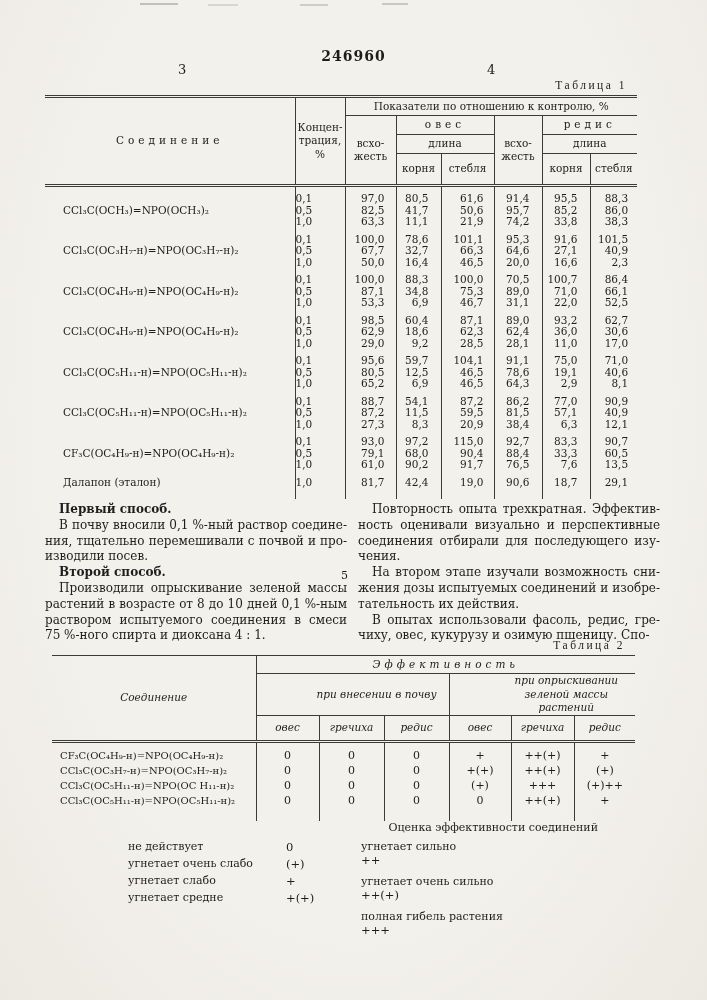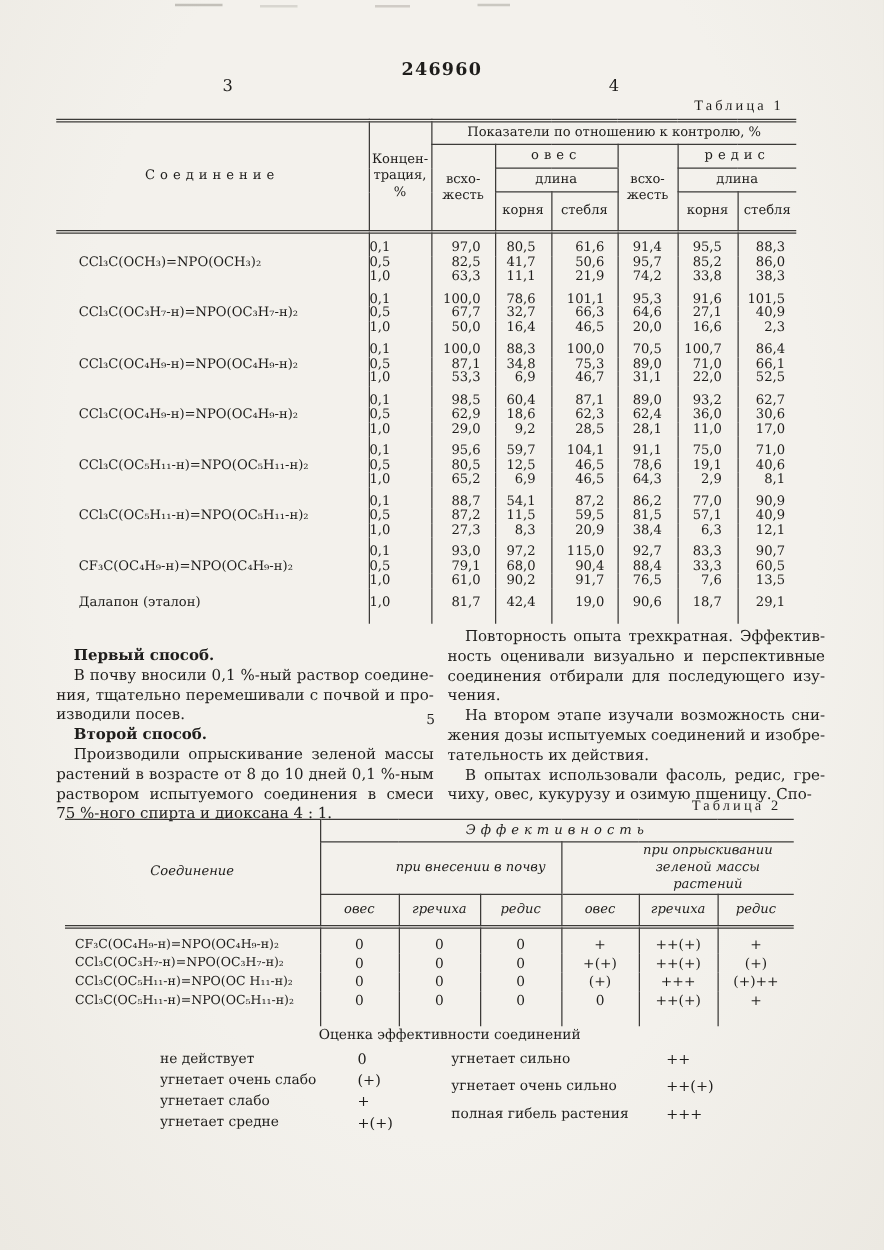--- a/index.html
+++ b/index.html
@@ -63,28 +63,28 @@
   #t2 .h2-eff{letter-spacing:4px;height:17px;}
   #t2 .h2-mode{height:38px;padding-left:48px;}
   #t2 .h2-crop{height:24px;}
   #t2 td{font-size:11px;line-height:15px;text-align:center;}
   #t2 td.formula{padding-left:8px;text-align:left;font-size:10px;}
   #t2 tr.first td{padding-top:5px;}
   #t2 tr.spacer td{height:13px;}
 
   
   .legend{position:absolute;left:128px;top:821px;width:470px;font-size:11px;}
-  .legend-title{padding-left:127px;margin-bottom:6px;}
+  .legend-title{padding-left:127px;margin-bottom:6px;text-align:right;}
   .legend-cols{position:relative;}
   .legend-col{position:absolute;top:0;}
   .legend-col.lc-left{left:0;width:225px;}
   .legend-col.lc-right{left:233px;width:237px;}
   .legend-row{display:flex;}
   .lc-left .legend-row{margin-bottom:3px;}
-  .lc-right .legend-row{margin-bottom:8px;}
+  .lc-right .legend-row{margin-bottom:8px;flex-direction:column;}
   .lc-left .legend-label{width:158px;}
   .lc-right .legend-label{width:172px;}
   .legend-symbol{font-size:11.5px;}
 </style>
 </head>
 <body>
 
 <div class="page">
 
   <div class="artifact" style="left:140px;top:3px;width:38px;"></div>
@@ -350,21 +350,21 @@
             <td class="bl"></td>
             <td class="bl"></td>
             <td class="bl"></td>
             <td class="bl"></td>
             <td class="bl"></td>
           </tr>
         </tbody>
     </table>
   </div>
 
-  <div class="text-col" style="left:45px;margin-top:15px;">
+  <div class="text-col" style="left:45px;">
       <div class="t-heading">Первый способ.</div>
       <div class="ln first">В почву вносили 0,1 %-ный раствор соедине-</div>
       <div class="ln">ния, тщательно перемешивали с почвой и про-</div>
       <div class="ln last">изводили посев.</div>
       <div class="t-heading">Второй способ.</div>
       <div class="ln first">Производили опрыскивание зеленой массы</div>
       <div class="ln">растений в возрасте от 8 до 10 дней 0,1 %-ным</div>
       <div class="ln">раствором испытуемого соединения в смеси</div>
       <div class="ln last">75 %-ного спирта и диоксана 4 : 1.</div>
     </div>

